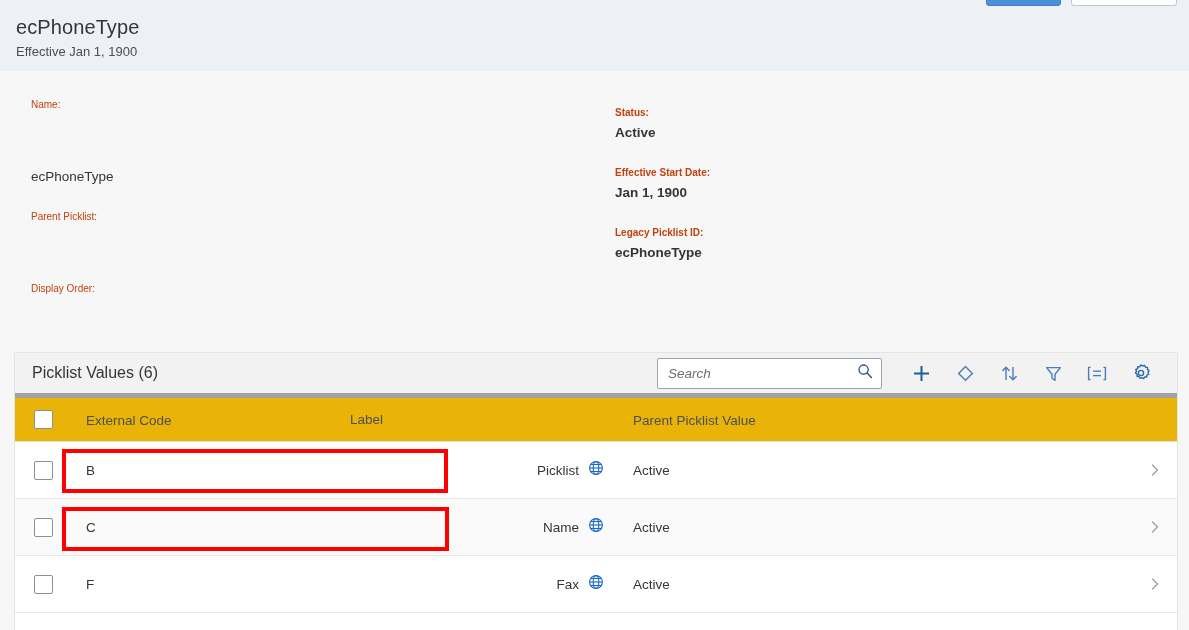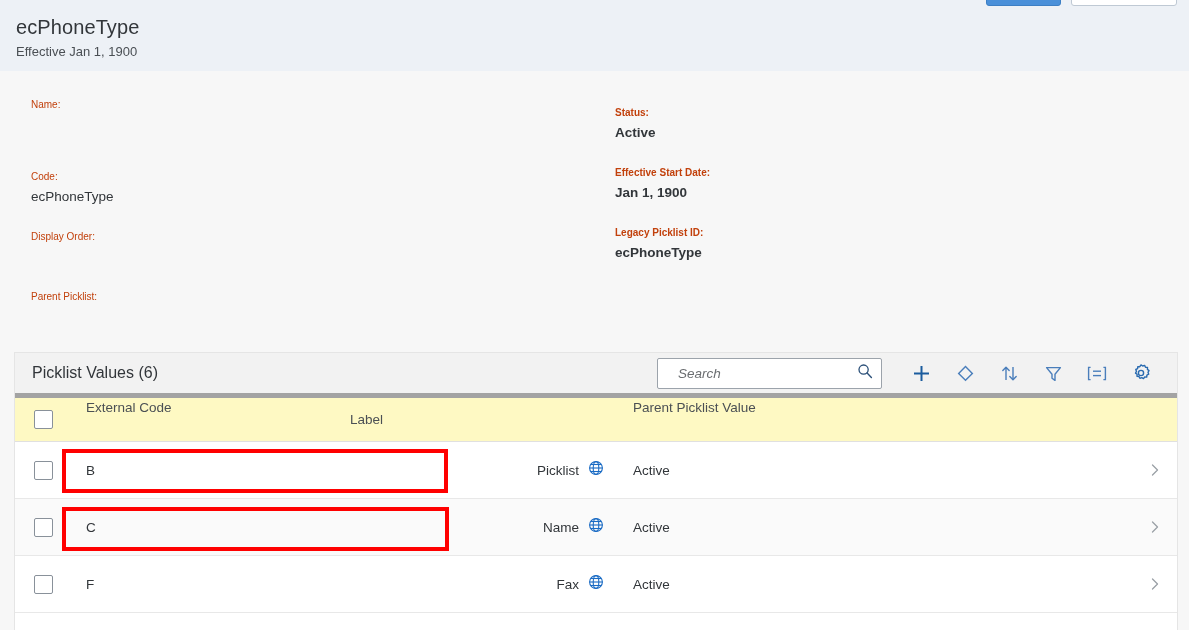--- a/index.html
+++ b/index.html
@@ -71,39 +71,39 @@
     display: flex; align-items: center; justify-content: space-between;
     padding: 0 14px 0 17px;
     border-bottom: 5px solid #a3a3a3;
   }
   .card-title { font-size: 16px; color: #32363a; }
   .toolbar-right { display: flex; align-items: center; gap: 0; }
 
   .search-box {
     width: 225px; height: 31px; background: #ffffff;
     border: 1px solid #9ca3ab; border-radius: 2px;
-    display: flex; align-items: center; padding: 0 8px 0 20px;
+    display: flex; align-items: center; padding: 0 8px 0 10px;
     margin-right: 17px;
   }
   .search-input {
     border: none; outline: none; flex: 1; font-size: 13.5px;
     font-family: "Liberation Sans", sans-serif; color: #32363a;
     background: transparent;
   }
   .search-input::placeholder { color: #6a6d70; font-style: italic; }
   .icon-btn {
     width: 44px; height: 40px; display: flex;
     align-items: center; justify-content: center;
     cursor: pointer; background: transparent; border: none;
   }
 
   
   .thead {
-    display: flex; height: 44px;
-    background: #fef9c3; border-bottom: 1px solid #e0e0e0;
+    display: flex; align-items: center; height: 44px;
+    background: #eab308; border-bottom: 1px solid #e0e0e0;
     position: relative;
   }
   .trow {
     display: flex; align-items: center; height: 57px;
     border-bottom: 1px solid #e8e8e8; position: relative;
     background: #ffffff;
   }
   .trow.alt { background: #fafafa; }
   .cell-check { width: 57px; display: flex; justify-content: center; align-items: center; flex: none; }
   .chk {
@@ -142,29 +142,28 @@
 </div>
 
 <div class="details">
 
   <div class="col col-left">
     <div class="field tall">
       <div class="field-label">Name:</div>
       <div class="field-value"></div>
     </div>
     <div class="field">
-      <div class="field-label">Code:</div>
       <div class="field-value">ecPhoneType</div>
-    </div>
-    <div class="field">
-      <div class="field-label">Display Order:</div>
-      <div class="field-value"></div>
     </div>
     <div class="field tall">
       <div class="field-label">Parent Picklist:</div>
+      <div class="field-value"></div>
+    </div>
+    <div class="field">
+      <div class="field-label">Display Order:</div>
       <div class="field-value"></div>
     </div>
   </div>
 
   <div class="col col-right">
     <div class="field">
       <div class="field-label">Status:</div>
       <div class="field-value">Active</div>
     </div>
     <div class="field">

